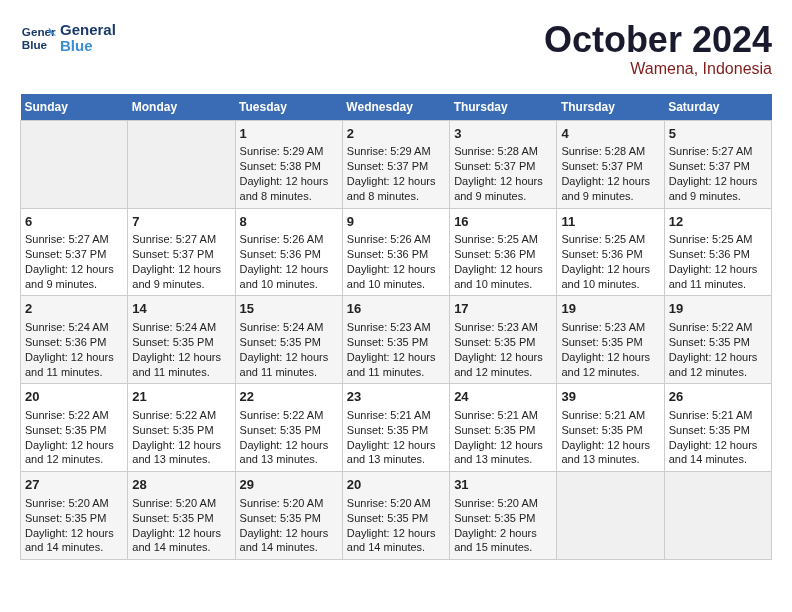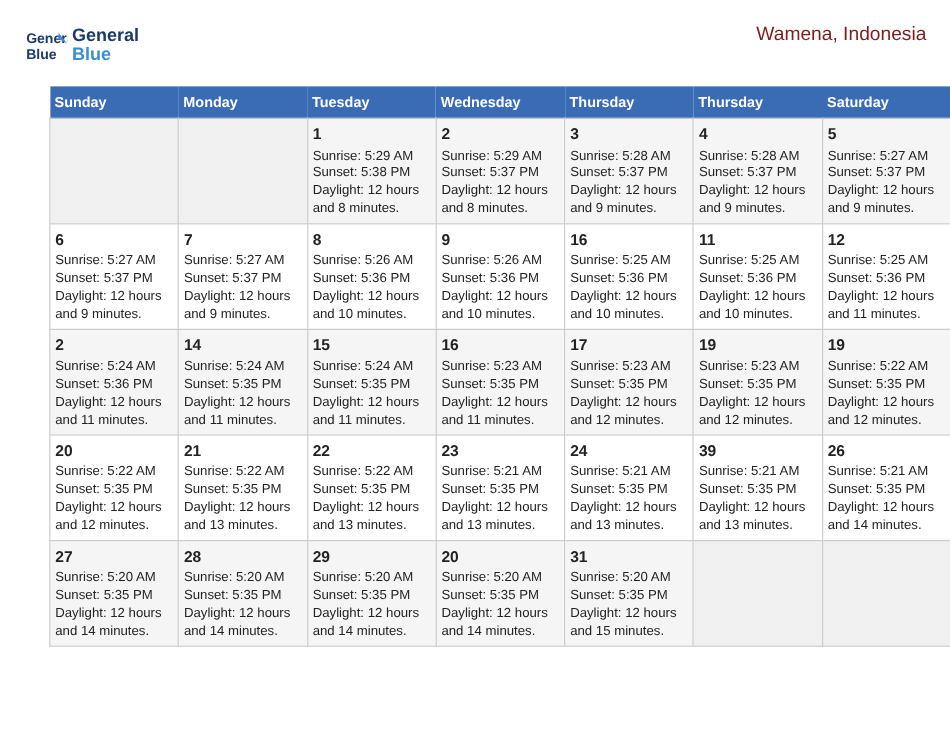--- a/index.html
+++ b/index.html
@@ -35,21 +35,20 @@
       line-height: 1.1;
     }
     .location {
       font-size: 16px;
       color: #7f1d1d;
     }
     table {
       width: 100%;
       border-collapse: collapse;
       font-size: 11px;
-      margin-left: 21px;
     }
     thead tr th {
       background-color: #3a6bb5;
       color: #fff;
       padding: 6px 4px;
       text-align: left;
       font-size: 12px;
       font-weight: bold;
     }
     tbody tr td {
@@ -86,20 +85,21 @@
       <text x="2" y="18" font-size="13" font-weight="bold" fill="#1a3a6b" font-family="Arial">General</text>
       <text x="2" y="32" font-size="13" font-weight="bold" fill="#1a3a6b" font-family="Arial">Blue</text>
       <polygon points="32,8 40,18 32,14" fill="#3a8fd4"></polygon>
     </svg>
     <div style="display:flex;flex-direction:column;line-height:1.1">
       <span style="font-size:15px;font-weight:bold;color:#1a3a6b;">General</span>
       <span style="font-size:15px;font-weight:bold;color:#3a8fd4;">Blue</span>
     </div>
   </div>
   <div class="title-area">
+    <div class="month-title">October 2024</div>
     <div class="location">Wamena, Indonesia</div>
   </div>
 </div>
 
 <table>
   <thead>
     <tr>
       <th>Sunday</th>
       <th>Monday</th>
       <th>Tuesday</th>
@@ -298,19 +298,19 @@
         <td>
           <span class="day-num">20</span>
           <div>Sunrise: 5:20 AM</div>
           <div>Sunset: 5:35 PM</div>
           <div>Daylight: 12 hours and 14 minutes.</div>
         </td>
         <td>
           <span class="day-num">31</span>
           <div>Sunrise: 5:20 AM</div>
           <div>Sunset: 5:35 PM</div>
-          <div>Daylight: 12 hours and 15 minutes.</div>
+          <div>Daylight: 2 hours and 15 minutes.</div>
         </td>
         <td class="empty-cell"></td>
         <td class="empty-cell"></td>
       </tr>
     </tbody>
 </table>
 
 </body></html>

